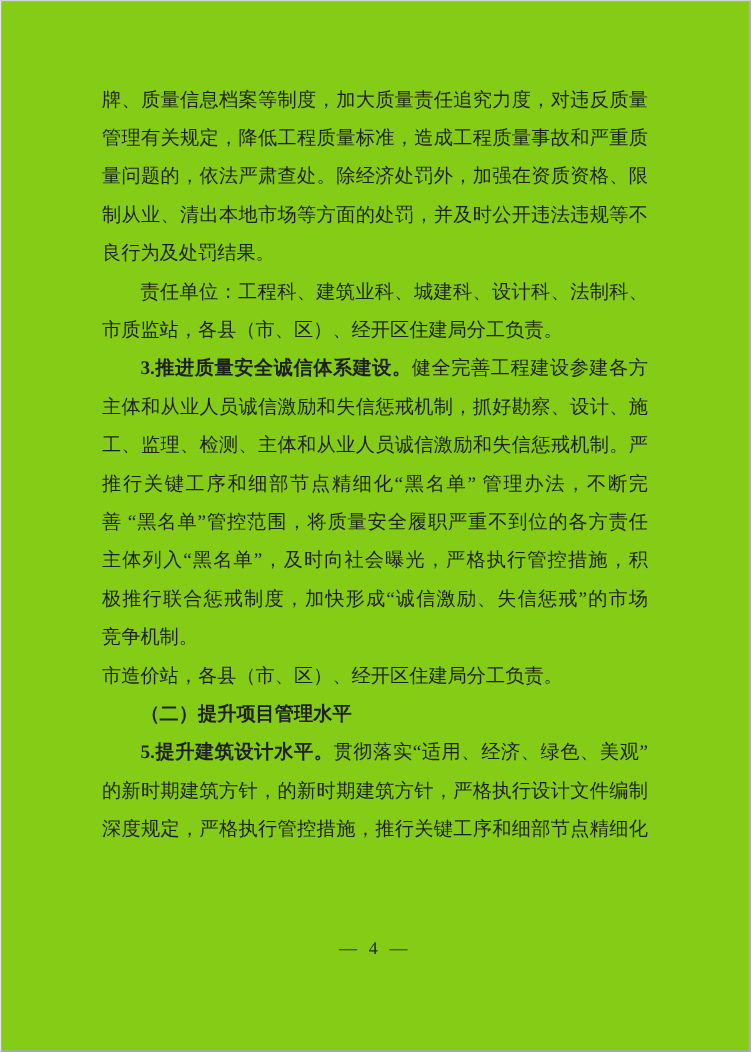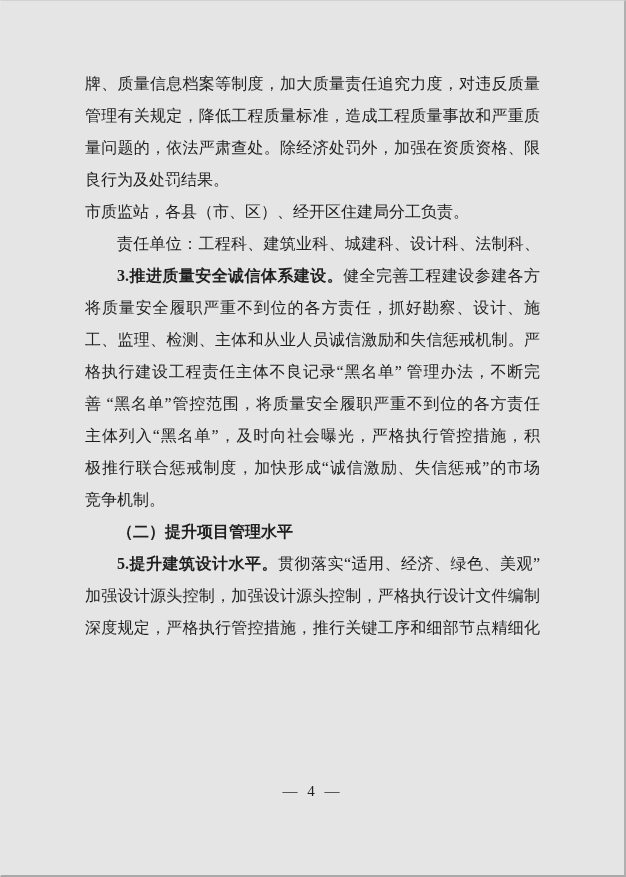--- a/index.html
+++ b/index.html
@@ -5,21 +5,21 @@
   html, body {
     margin: 0;
     padding: 0;
     background: #ffffff;
   }
   .page {
     position: relative;
     width: 626px;
     height: 877px;
     box-sizing: border-box;
-    background: #e5e5e5;
+    background: #84cc16;
     border-top: 1px solid #d2d2d2;
     border-left: 1px solid #e6e6e6;
     border-right: 2px solid #b0b0b0;
     border-bottom: 2px solid #a9a9a9;
     overflow: hidden;
     font-family: "Liberation Serif", "DejaVu Serif", serif;
     color: #1f1f1f;
     text-decoration: underline;
   }
   .doc-body {
@@ -58,30 +58,32 @@
   }
 </style>
 </head>
 <body>
 
 <div class="page">
   <div class="doc-body" id="doc-body">
       <div class="line"><span>牌、质量信息档案等制度，加大质量责任追究力度，对违反质量</span></div>
       <div class="line"><span>管理有关规定，降低工程质量标准，造成工程质量事故和严重质</span></div>
       <div class="line"><span>量问题的，依法严肃查处。除经济处罚外，加强在资质资格、限</span></div>
+      <div class="line"><span>制从业、清出本地市场等方面的处罚，并及时公开违法违规等不</span></div>
       <div class="line end"><span>良行为及处罚结果。</span></div>
+      <div class="line indent"><span>责任单位：工程科、建筑业科、城建科、设计科、法制科、</span></div>
       <div class="line end"><span>市质监站，各县（市、区）、经开区住建局分工负责。</span></div>
-      <div class="line indent"><span>责任单位：工程科、建筑业科、城建科、设计科、法制科、</span></div>
       <div class="line indent"><span class="bold">3.推进质量安全诚信体系建设。</span><span>健全完善工程建设参建各方</span></div>
-      <div class="line"><span>将质量安全履职严重不到位的各方责任，抓好勘察、设计、施</span></div>
+      <div class="line"><span>主体和从业人员诚信激励和失信惩戒机制，抓好勘察、设计、施</span></div>
       <div class="line"><span>工、监理、检测、主体和从业人员诚信激励和失信惩戒机制。严</span></div>
-      <div class="line"><span>格执行建设工程责任主体不良记录“黑名单” 管理办法，不断完</span></div>
+      <div class="line"><span>推行关键工序和细部节点精细化“黑名单” 管理办法，不断完</span></div>
       <div class="line"><span>善 “黑名单”管控范围，将质量安全履职严重不到位的各方责任</span></div>
       <div class="line"><span>主体列入“黑名单”，及时向社会曝光，严格执行管控措施，积</span></div>
       <div class="line"><span>极推行联合惩戒制度，加快形成“诚信激励、失信惩戒”的市场</span></div>
       <div class="line end"><span>竞争机制。</span></div>
+      <div class="line end"><span>市造价站，各县（市、区）、经开区住建局分工负责。</span></div>
       <div class="line indent end"><span class="bold">（二）提升项目管理水平</span></div>
       <div class="line indent"><span class="bold">5.提升建筑设计水平。</span><span>贯彻落实“适用、经济、绿色、美观”</span></div>
-      <div class="line"><span>加强设计源头控制，加强设计源头控制，严格执行设计文件编制</span></div>
+      <div class="line"><span>的新时期建筑方针，的新时期建筑方针，严格执行设计文件编制</span></div>
       <div class="line"><span>深度规定，严格执行管控措施，推行关键工序和细部节点精细化</span></div>
     </div>
   <div class="page-number">— 4 —</div>
 </div>
 
 </body></html>

